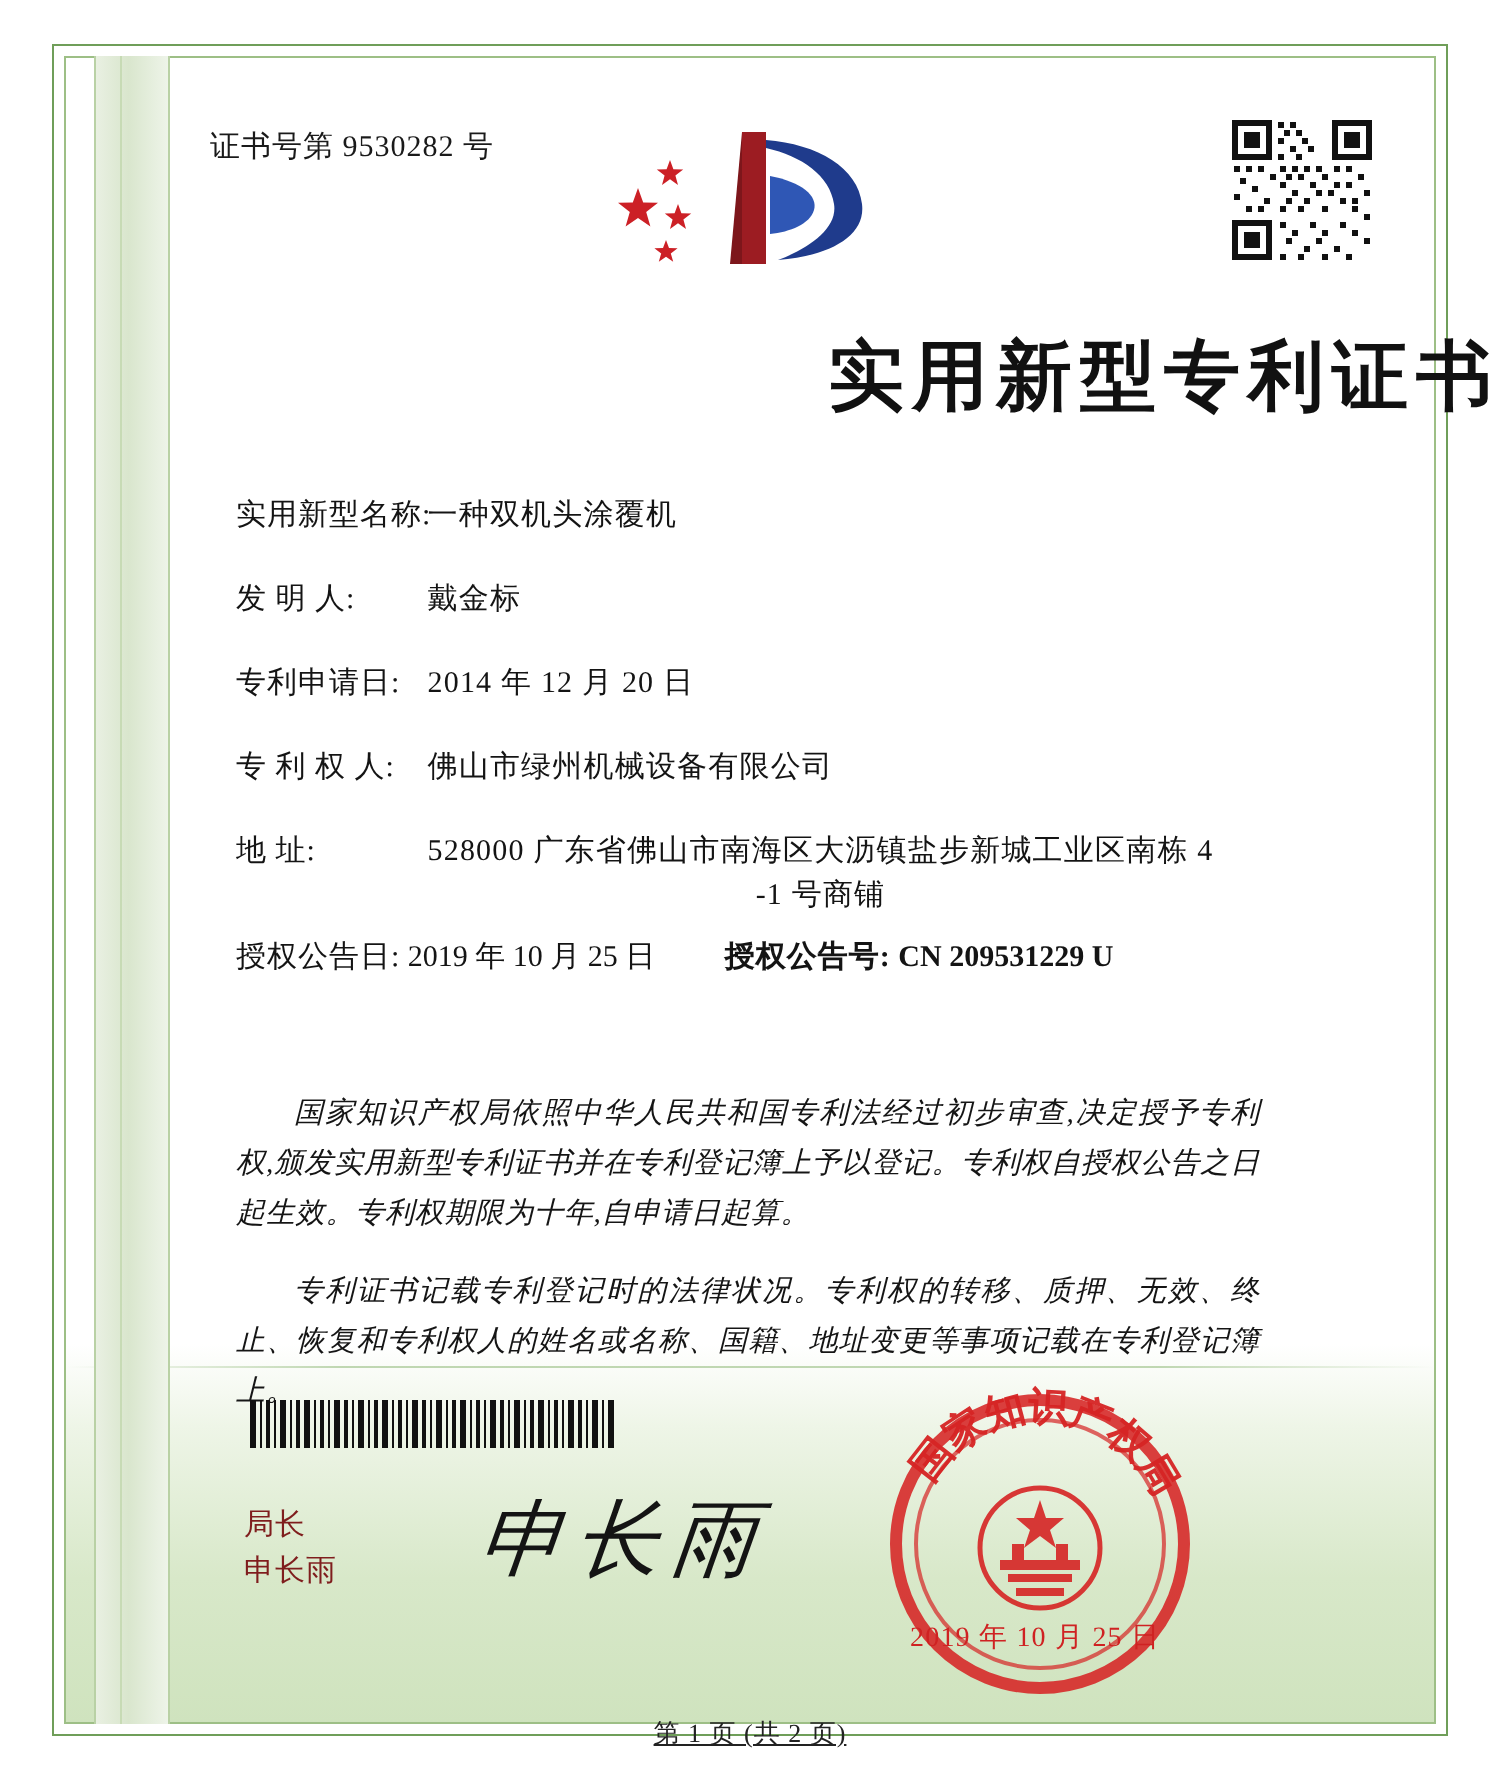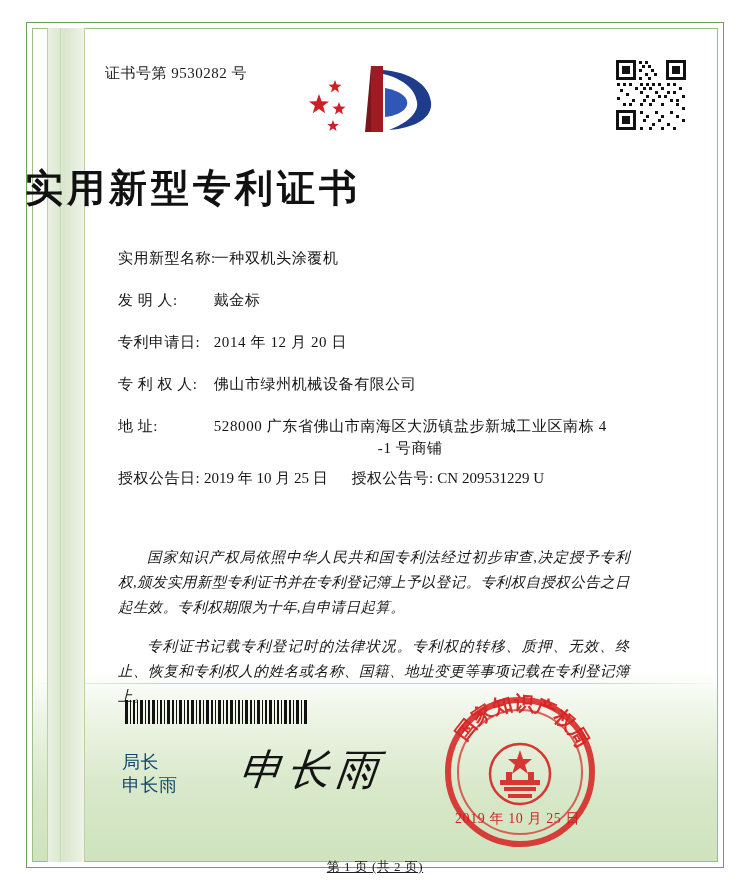--- a/index.html
+++ b/index.html
@@ -107,21 +107,21 @@
     top: 58px;
     width: 140px;
     height: 82px;
   }
   
   .title {
     position: absolute;
     left: 0;
     right: 0;
     top: 163px;
-    text-align: left;
+    text-align: right;
     font-size: 38px;
     font-weight: bold;
     letter-spacing: 4px;
     color: #111111;
     font-family: "DejaVu Serif", "Liberation Serif", serif;
     padding-left: 25px;
   }
   
   .fields {
     position: absolute;
@@ -162,21 +162,22 @@
   
   .row-two {
     position: relative;
     font-size: 15px;
     color: #141414;
     margin-bottom: 10px;
     white-space: nowrap;
   }
   .row-two .col2 {
     display: inline-block;
-    margin-left: 20px;
+    margin-left: 31px;
+    font-weight: bold;
   }
   .row-two .lbl2 {
     letter-spacing: 0.5px;
   }
   
   .paras {
     position: absolute;
     left: 118px;
     top: 530px;
     width: 512px;
@@ -197,25 +198,24 @@
     left: 125px;
     top: 700px;
     width: 185px;
     height: 24px;
   }
   
   .sig-label {
     position: absolute;
     left: 122px;
     top: 752px;
-    font-size: 18px;
-    color: #0c4a6e;
+    font-size: 15px;
+    color: #7f1d1d;
     line-height: 23px;
     letter-spacing: 0.5px;
-    font-family: Liberation Mono, monospace;
   }
   .sig-hand {
     position: absolute;
     left: 240px;
     top: 742px;
     font-size: 42px;
     color: #141414;
     font-family: "DejaVu Serif", serif;
     font-style: italic;
     letter-spacing: 6px;

